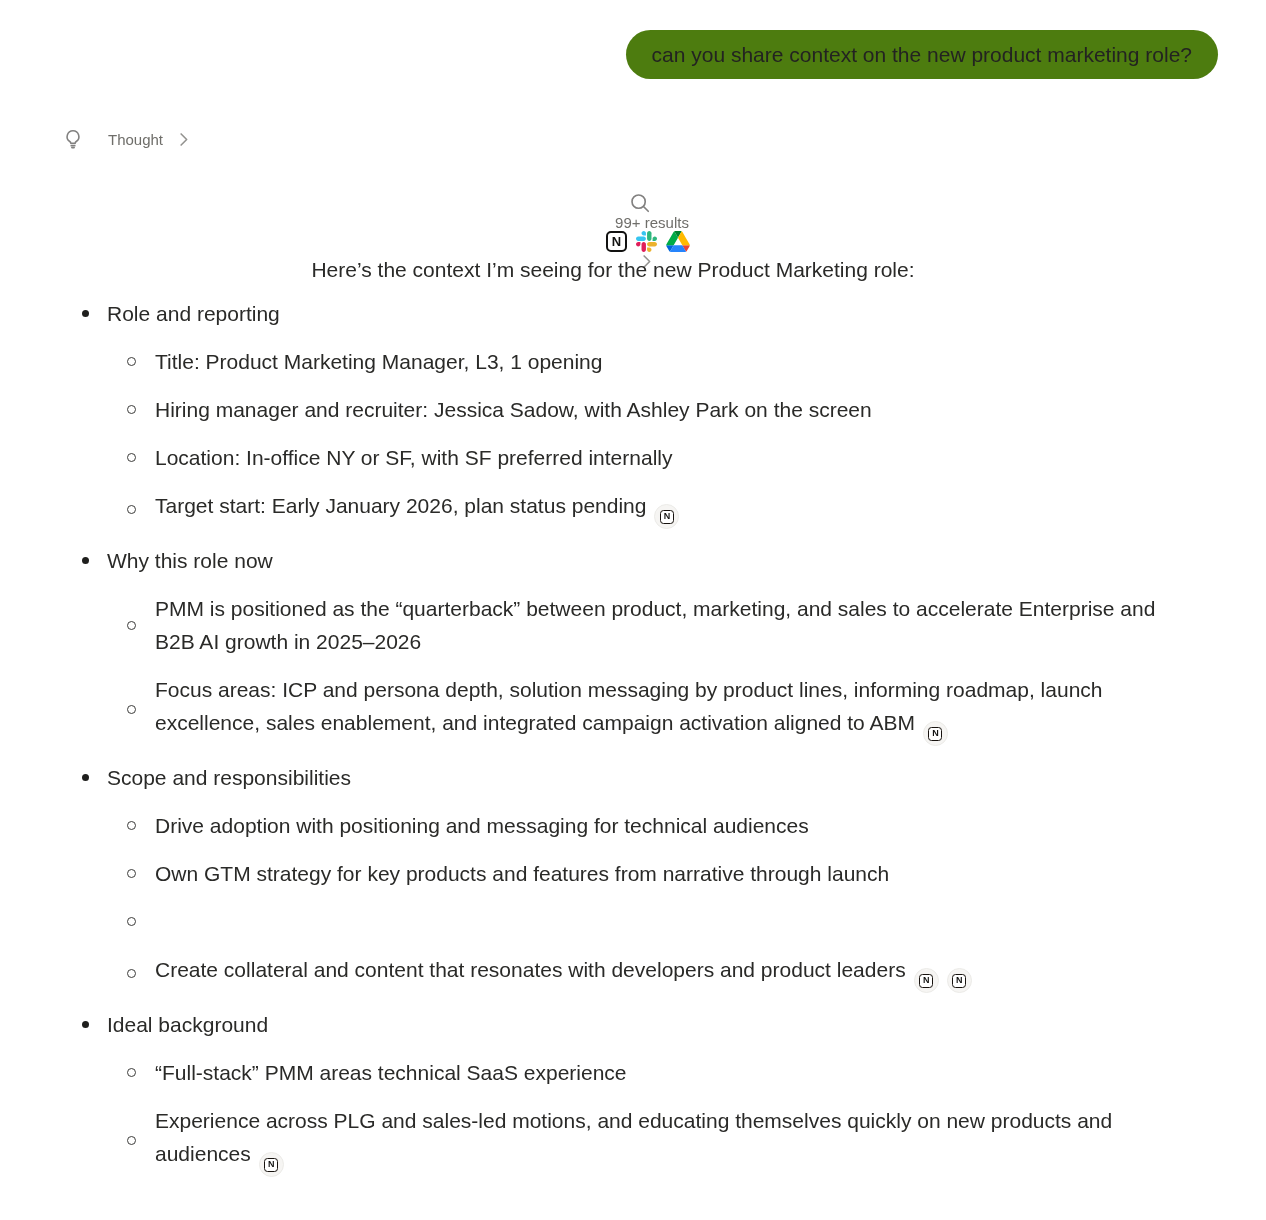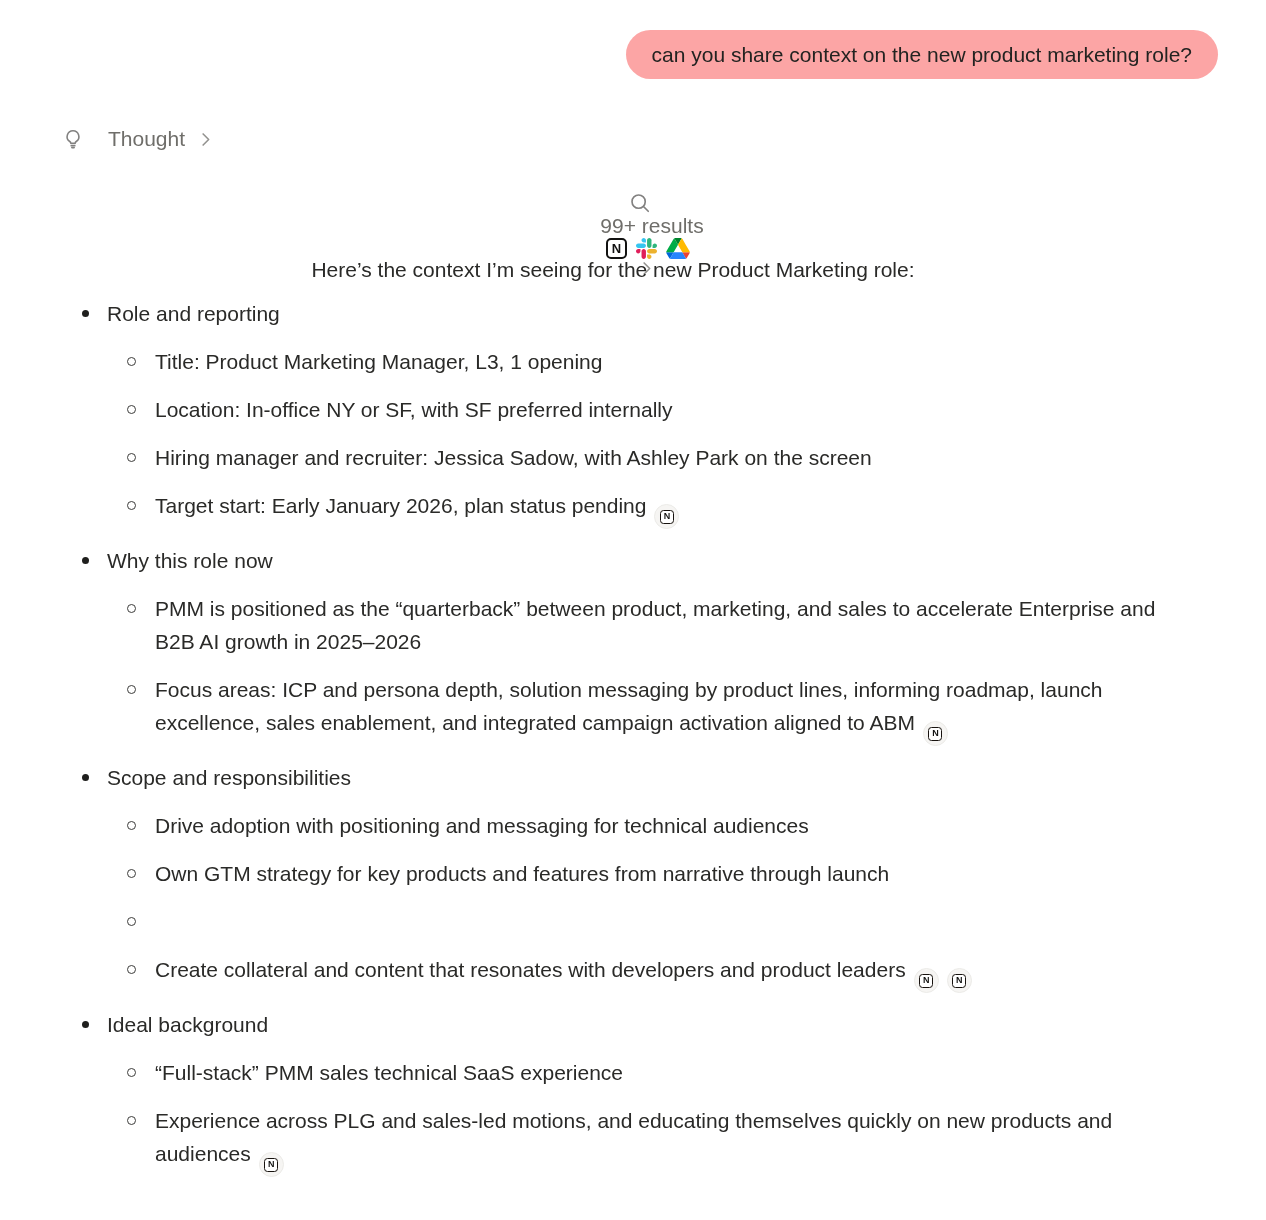--- a/index.html
+++ b/index.html
@@ -17,21 +17,21 @@
     width: 1266px;
     padding: 30px 48px 0 57px;
   }
   
   .bubble-row {
     display: flex;
     justify-content: flex-end;
     margin-bottom: 45px;
   }
   .bubble {
-    background: #fca5a5;
+    background: #4d7c0f;
     border-radius: 26px;
     padding: 12px 26px;
     font-size: 21px;
     line-height: 25px;
     color: #232321;
     max-width: 900px;
   }
   
   .tool-row {
     display: flex;
@@ -43,21 +43,21 @@
   .tool-row.thought { margin-bottom: 38px; }
   .tool-row.results { margin-bottom: 31px; flex-direction: column; }
   .tool-row .lead-icon {
     width: 22px;
     height: 22px;
     color: #828180;
     flex: 0 0 auto;
   }
   .tool-row .label {
     margin-left: 24px;
-    font-size: 21px;
+    font-size: 15px;
     color: #6f6e6a;
   }
   .chev {
     width: 19px;
     height: 19px;
     color: #93928f;
     flex: 0 0 auto;
   }
   .thought .chev { margin-left: 11px; }
   .results .chev { margin-left: 12px; }
@@ -98,21 +98,21 @@
     max-width: 1112px;
     font-size: 21px;
     line-height: 33px;
     color: #2a2a28;
   }
   .intro { margin: 0 0 11px 0; text-align: center; }
   .sec { margin-top: 0; }
   .sec + .sec { margin-top: 4px; }
   .li {
     display: flex;
-    align-items: flex-start;
+    align-items: center;
     margin-bottom: 15px;
   }
   .marker {
     flex: 0 0 auto;
     height: 33px;
     display: flex;
     align-items: center;
   }
   .li.l1 .marker {
     width: 50px;
@@ -242,27 +242,27 @@
       <div class="li l2">
         <span class="marker">
             <span class="ring"></span>
           </span>
         <span class="txt"><span>Title: Product Marketing Manager, L3, 1 opening</span></span>
       </div>
       <div class="li l2">
         <span class="marker">
             <span class="ring"></span>
           </span>
+        <span class="txt"><span>Hiring manager and recruiter: Jessica Sadow, with Ashley Park on the screen</span></span>
+      </div>
+      <div class="li l2">
+        <span class="marker">
+            <span class="ring"></span>
+          </span>
         <span class="txt"><span>Location: In-office NY or SF, with SF preferred internally</span></span>
-      </div>
-      <div class="li l2">
-        <span class="marker">
-            <span class="ring"></span>
-          </span>
-        <span class="txt"><span>Hiring manager and recruiter: Jessica Sadow, with Ashley Park on the screen</span></span>
       </div>
       <div class="li l2">
         <span class="marker">
             <span class="ring"></span>
           </span>
         <span class="txt"><span>Target start: Early January 2026, plan status pending</span><span class="cite-chip">
               <span class="notion-box sm">N</span>
             </span></span>
       </div>
     </div>
@@ -330,21 +330,21 @@
       <div class="li l1">
         <span class="marker">
             <span class="dot"></span>
           </span>
         <span class="txt">Ideal background</span>
       </div>
       <div class="li l2">
         <span class="marker">
             <span class="ring"></span>
           </span>
-        <span class="txt"><span>“Full-stack” PMM sales technical SaaS experience</span></span>
+        <span class="txt"><span>“Full-stack” PMM areas technical SaaS experience</span></span>
       </div>
       <div class="li l2">
         <span class="marker">
             <span class="ring"></span>
           </span>
         <span class="txt"><span>Experience across PLG and sales-led motions, and educating themselves quickly on new products and audiences</span><span class="cite-chip">
               <span class="notion-box sm">N</span>
             </span></span>
       </div>
     </div>

